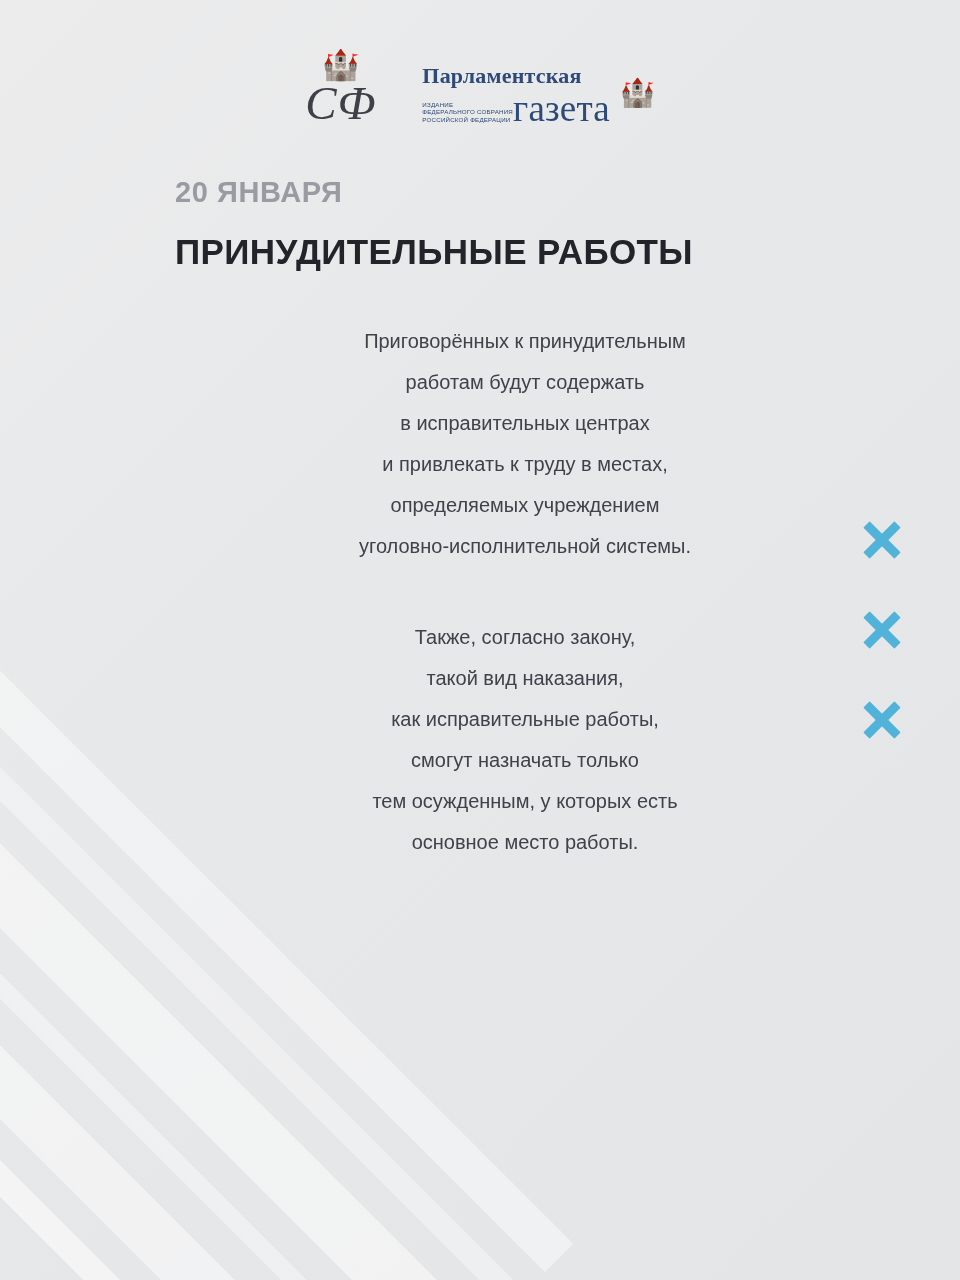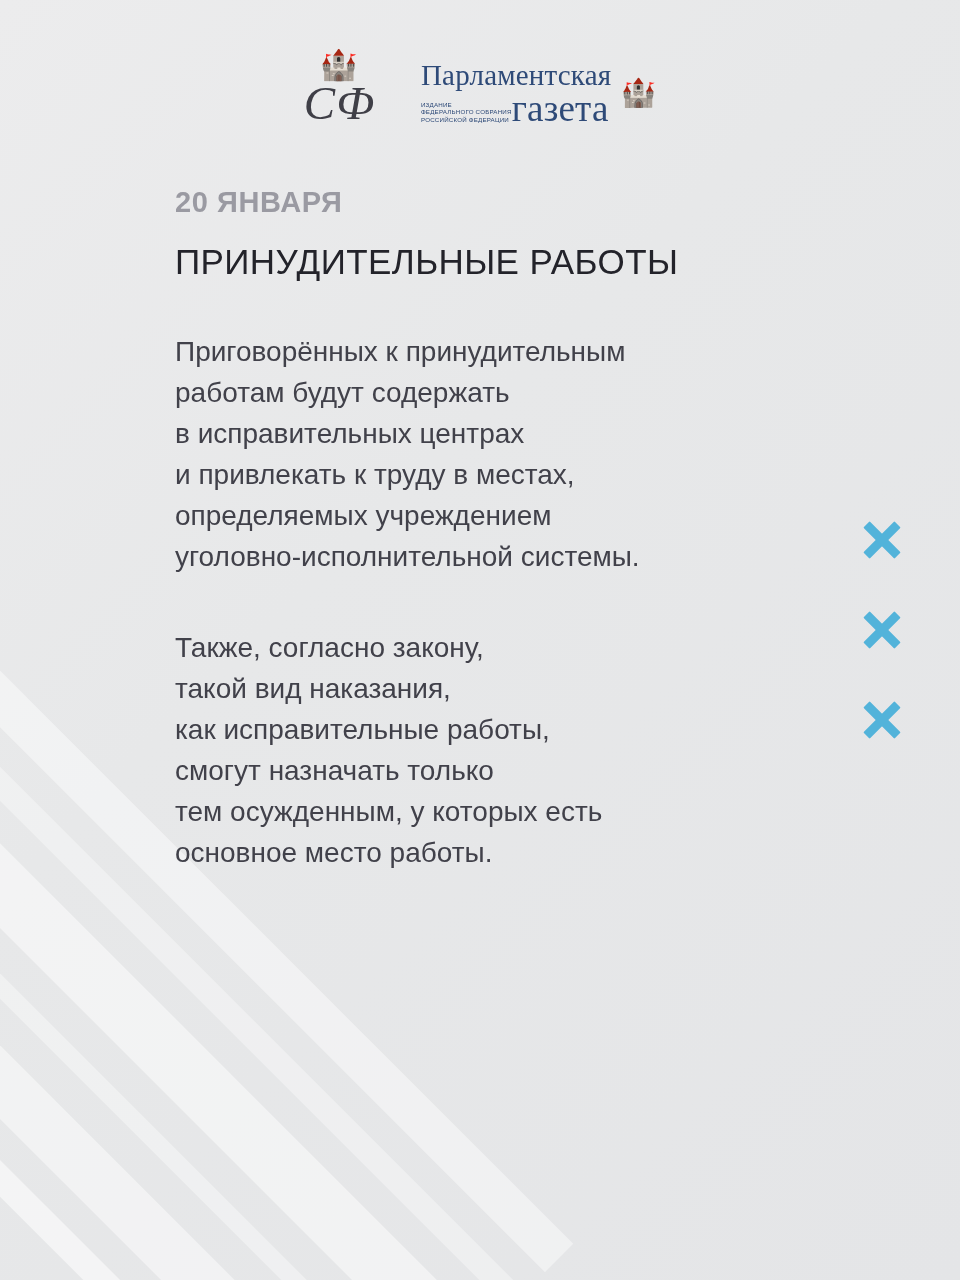--- a/index.html
+++ b/index.html
@@ -84,24 +84,25 @@
     gap: 10px;
     padding-top: 8px;
   }
   .pg-text {
     display: flex;
     flex-direction: column;
     align-items: flex-start;
   }
   .pg-line1 {
     font-family: "Liberation Serif", serif;
-    font-size: 29px;
+    font-size: 22px;
     line-height: 31px;
     color: #2e4a78;
     letter-spacing: .2px;
+    font-weight: bold;
   }
   .pg-row2 {
     display: flex;
     align-items: flex-end;
     gap: 0;
   }
   .pg-sub {
     font-family: "Liberation Sans", sans-serif;
     font-size: 6.2px;
     line-height: 7.4px;
@@ -122,50 +123,51 @@
     font-size: 28px;
     line-height: 30px;
     color: #8f969e;
     padding-top: 18px;
   }
 
   
   .content {
     position: absolute;
     left: 175px;
-    top: 186px;
+    top: 176px;
     width: 700px;
   }
   .eyebrow {
     font-size: 29px;
     font-weight: bold;
     letter-spacing: .6px;
     color: #9a9aa2;
     text-transform: uppercase;
     margin-bottom: 16px;
   }
   .headline {
     font-size: 35px;
-    font-weight: normal;
+    font-weight: bold;
     letter-spacing: .4px;
     line-height: 54px;
     text-transform: uppercase;
   }
   .headline .l-dark { color: #23232a; display: block; }
   .headline .l-red  { color: #f0565c; display: block; }
 
   
   .body-block {
     margin-top: 42px;
   }
   .para {
-    font-size: 28px;
+    font-size: 20px;
     line-height: 41px;
     color: #41414a;
     white-space: pre-line;
+    text-align: center;
   }
   .para + .para {
     margin-top: 50px;
   }
 
   
   .x-marks {
     position: absolute;
     right: 58px;
     top: 520px;

